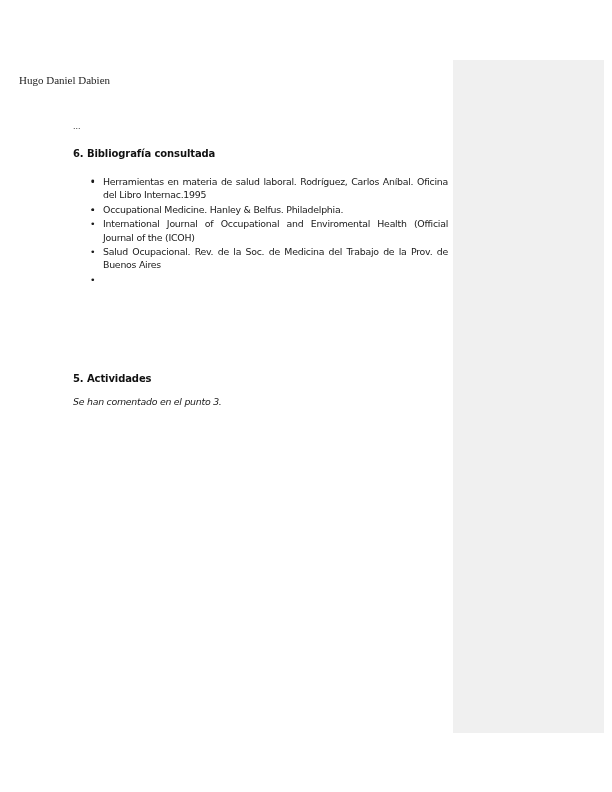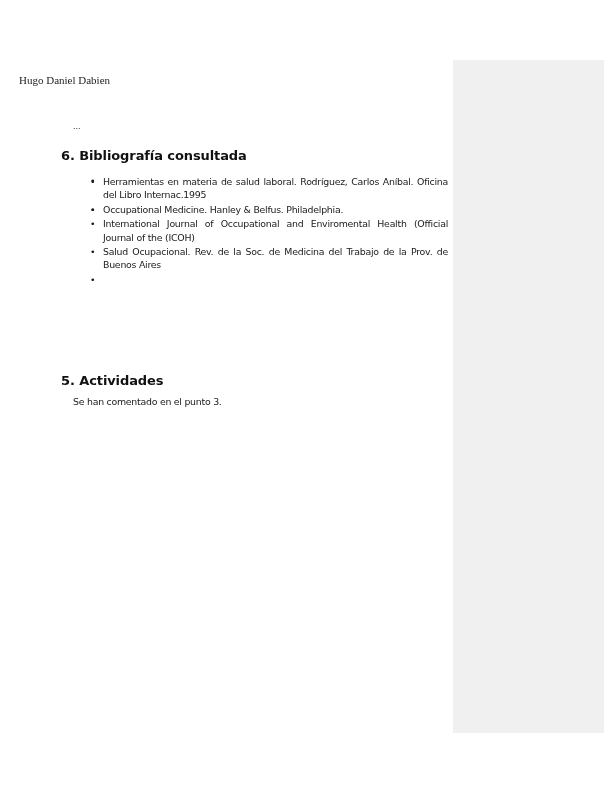--- a/index.html
+++ b/index.html
@@ -1,26 +1,26 @@
 <!DOCTYPE html>
 <html><head>
   <meta charset="utf-8">
   <style>
     html, body { margin:0; padding:0; }
     body { width:612px; height:792px; background:#ffffff; position:relative; overflow:hidden; }
     .margin-pane { position:absolute; left:453px; top:60px; width:151px; height:673px; background:#f0f0f0; }
     .header-author { position:absolute; left:19px; top:74px; font-family:"Liberation Serif", serif; font-size:11px; color:#222; }
     .ellipsis { position:absolute; left:73px; top:121px; font-family:"Liberation Sans", sans-serif; font-size:9px; color:#333; }
-    .heading { position:absolute; left:61px; font-family:"DejaVu Sans", sans-serif; font-weight:bold; font-size:13px; color:#111; letter-spacing:-0.1px; }
+    .heading { position:absolute; left:73px; font-family:"DejaVu Sans", sans-serif; font-weight:bold; font-size:10px; color:#111; letter-spacing:-0.1px; }
     .h6 { top:148px; }
     .h7 { top:373px; }
     ul.biblio { position:absolute; left:73px; top:174px; width:375px; margin:0; padding:0; list-style:none; font-family:"DejaVu Sans", sans-serif; font-size:9.4px; line-height:13.4px; color:#1a1a1a; letter-spacing:-0.25px; }
     ul.biblio li { position:relative; padding-left:30px; margin:0 0 1px 0; text-align:justify; }
     ul.biblio li .bullet { position:absolute; left:17px; top:0; }
-    .body-text { position:absolute; left:73px; top:396px; font-family:"DejaVu Sans", sans-serif; font-size:9.4px; color:#1a1a1a; letter-spacing:-0.25px; }
+    .body-text { position:absolute; left:73px; top:396px; font-family:"DejaVu Sans", sans-serif; font-size:9.4px; color:#1a1a1a; letter-spacing:-0.25px;font-style:italic; }
   </style>
 </head>
 <body>
 
 <div class="margin-pane"></div>
 
 <div class="header-author">Hugo Daniel Dabien</div>
 
 <div class="ellipsis">...</div>
 

